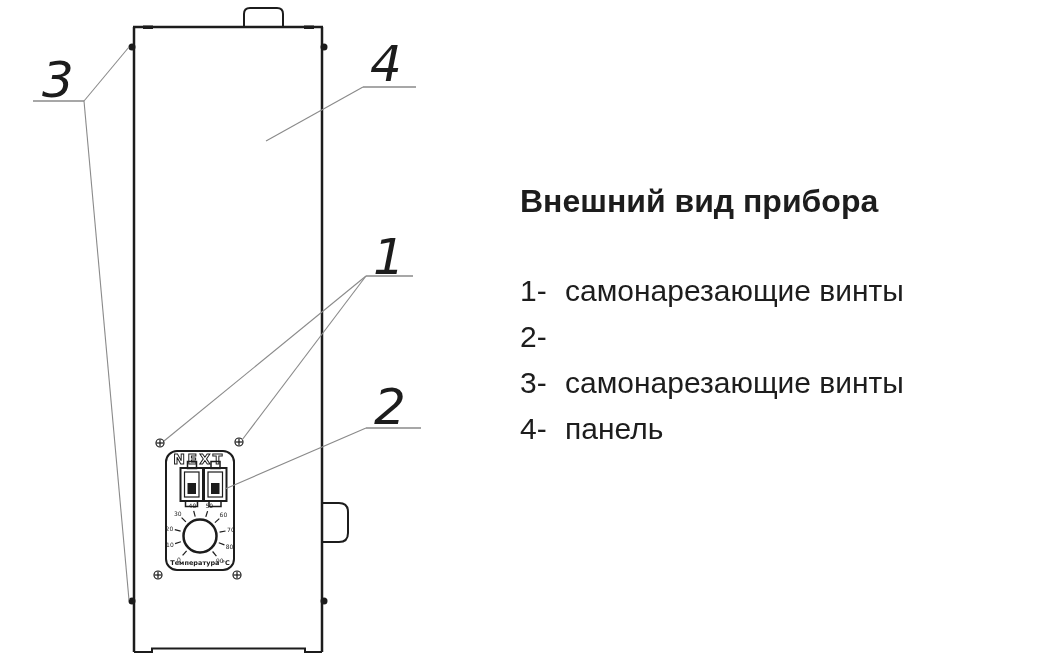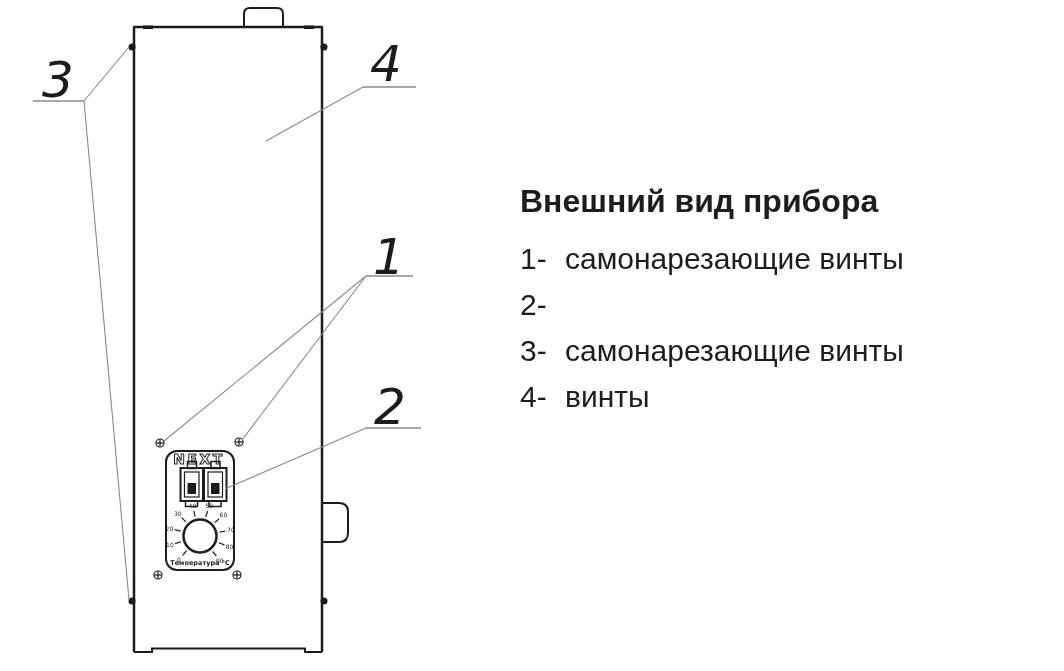--- a/index.html
+++ b/index.html
@@ -37,21 +37,21 @@
     font-family:"DejaVu Sans",sans-serif;font-size:6px;
     fill:var(--line);text-anchor:middle;
   }
   .caption{
     font-family:"DejaVu Sans",sans-serif;font-size:6.5px;font-weight:bold;
     fill:var(--line);text-anchor:middle;
   }
 
   
   .legend{position:absolute;left:520px;top:183px;width:540px;color:var(--text);}
-  .legend-title{font-size:32px;font-weight:bold;margin:0 0 16px 0;}
+  .legend-title{font-size:32px;font-weight:bold;margin:0 0 48px 0;}
   .legend-list{display:block;}
   .legend-item{display:flex;font-size:30px;line-height:46px;}
   .legend-item .num{min-width:45px;}
 </style>
 </head>
 <body>
 
 <div class="stage">
 
   <svg class="diagram" width="520" height="671" viewBox="0 0 520 671">
@@ -186,17 +186,17 @@
       </div>
       <div class="legend-item">
         <span class="num">2-</span>
       </div>
       <div class="legend-item">
         <span class="num">3-</span>
         <span class="lbl">самонарезающие винты</span>
       </div>
       <div class="legend-item">
         <span class="num">4-</span>
-        <span class="lbl">винты</span>
+        <span class="lbl">панель</span>
       </div>
     </div>
   </div>
 </div>
 
 </body></html>

